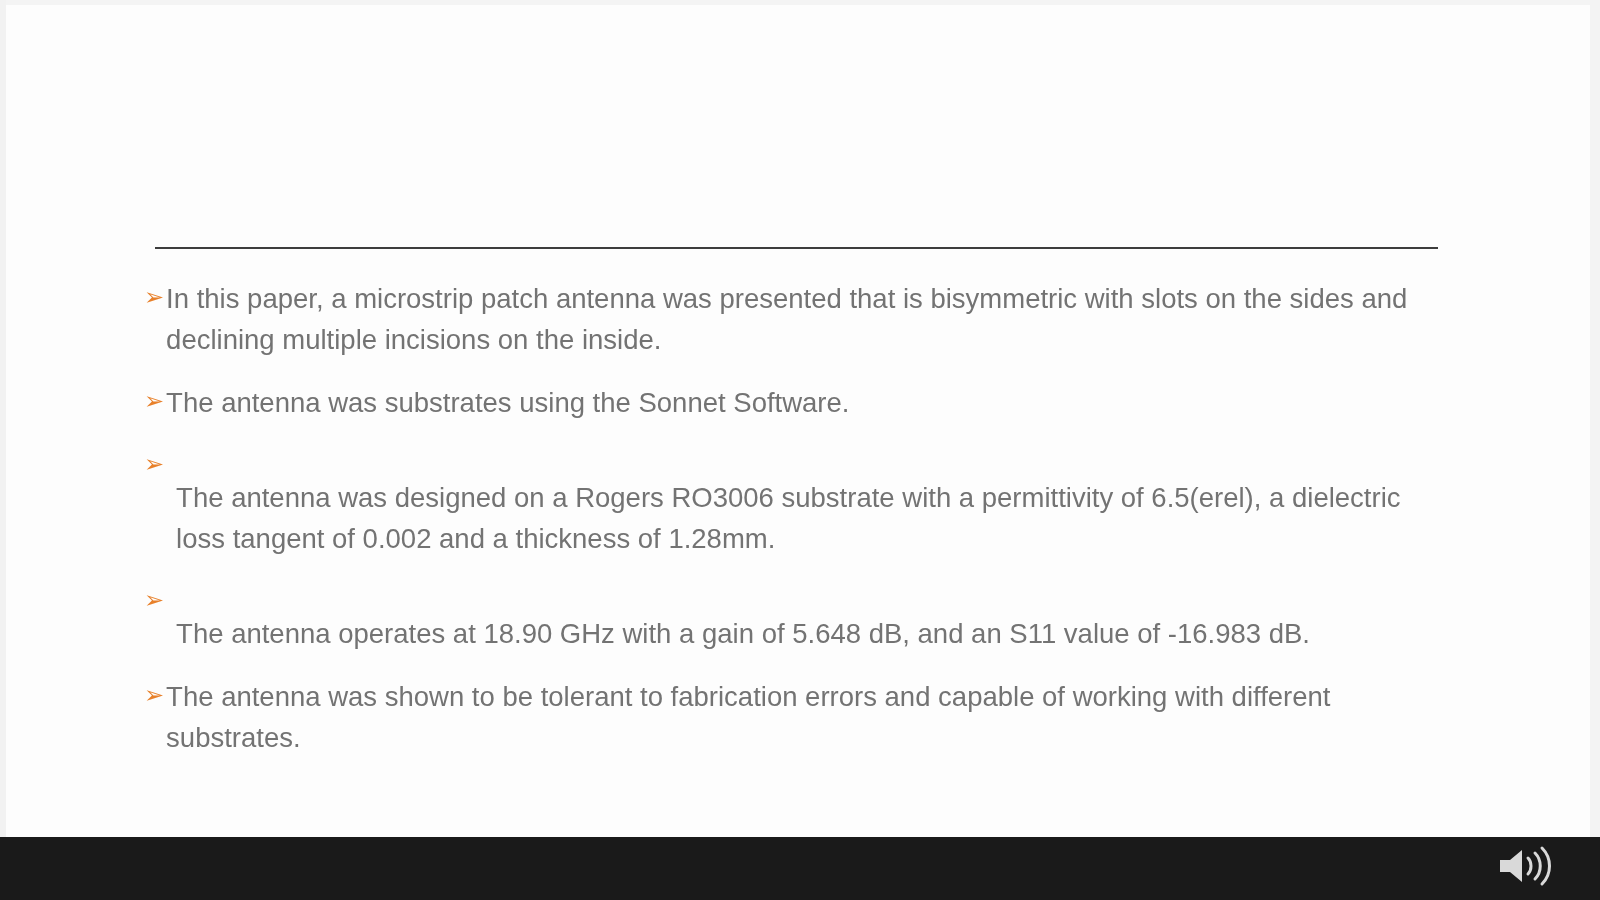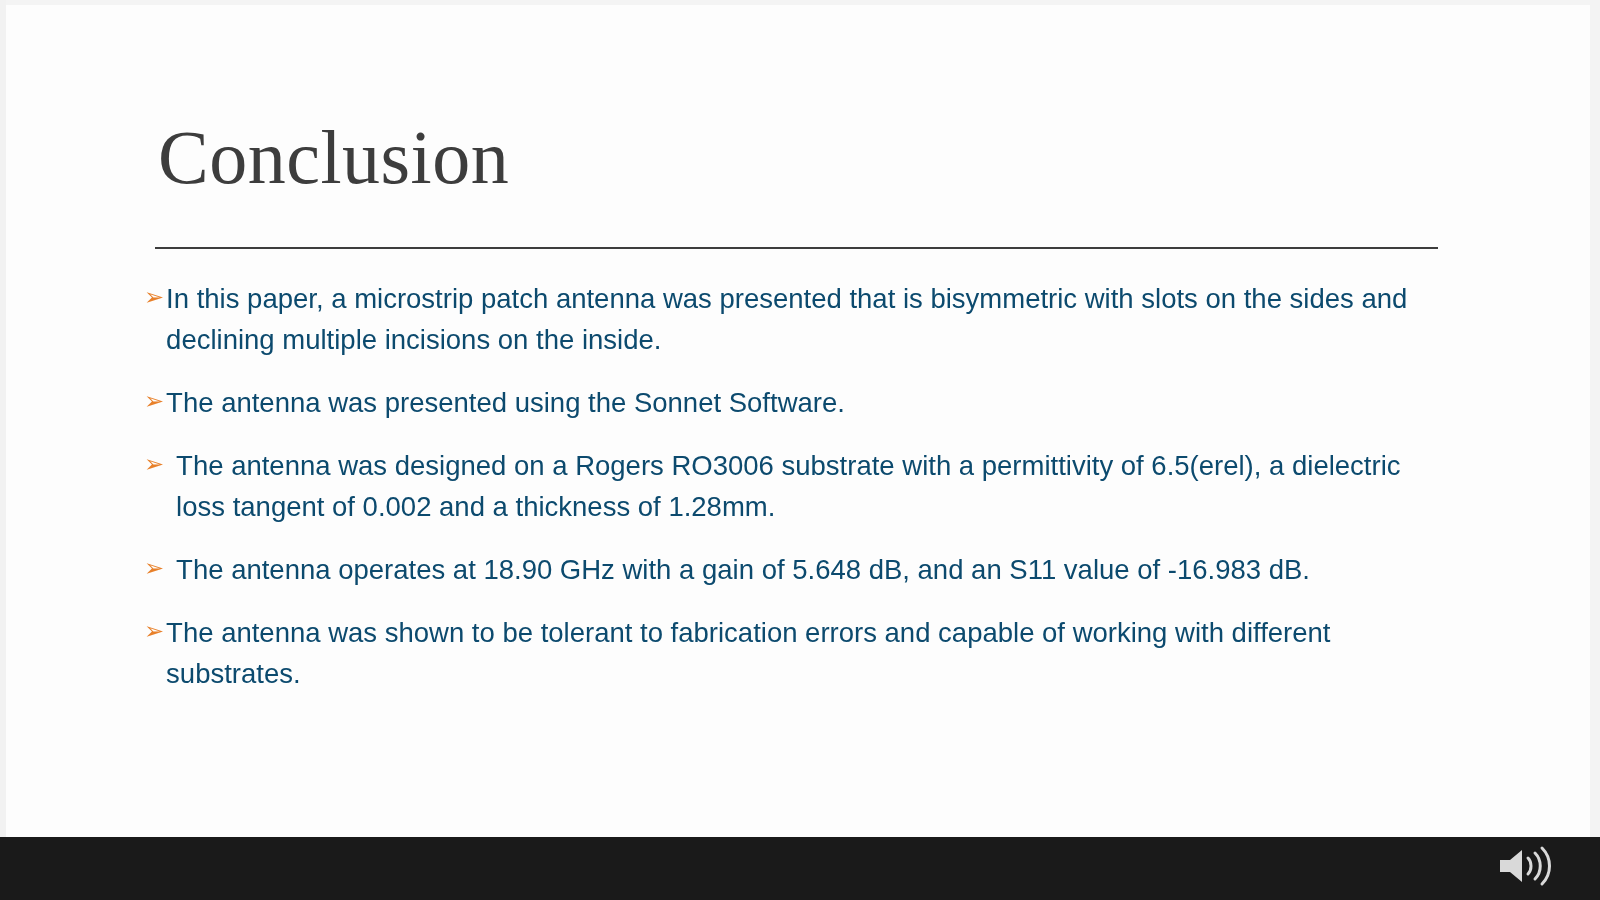--- a/index.html
+++ b/index.html
@@ -78,27 +78,28 @@
     color: #e8802a;
     font-size: 24px;
     line-height: 38px;
     flex: 0 0 auto;
     margin-right: 0px;
     font-family: "DejaVu Sans", sans-serif;
   }
   .bullet-text {
     font-size: 27.5px;
     line-height: 41px;
-    color: #0c4a6e;
+    color: #737373;
     font-family: "Liberation Sans", sans-serif;
     flex: 1 1 auto;
     padding-left: 2px;
   }
   .bullet-text.indent-space {
     padding-left: 12px;
+    margin-top: 32px;
   }
   .footer-bar {
     position: absolute;
     left: 0;
     bottom: 0;
     width: 1600px;
     height: 63px;
     background: #1a1a1a;
   }
   .audio-icon {
@@ -111,33 +112,32 @@
 </style>
 </head>
 <body>
 
 <div class="slide">
 
   <div class="slide-edge-top"></div>
   <div class="slide-edge-left"></div>
   <div class="slide-edge-right"></div>
 
-  <div class="title">Conclusion</div>
   <div class="title-rule"></div>
 
   <div class="body-list">
 
     <div class="bullet-row">
       <span class="bullet-marker">➢</span>
       <span class="bullet-text">In this paper, a microstrip patch antenna was presented that is bisymmetric with slots on the sides and declining multiple incisions on the inside.</span>
     </div>
 
     <div class="bullet-row">
       <span class="bullet-marker">➢</span>
-      <span class="bullet-text">The antenna was presented using the Sonnet Software.</span>
+      <span class="bullet-text">The antenna was substrates using the Sonnet Software.</span>
     </div>
 
     <div class="bullet-row">
       <span class="bullet-marker">➢</span>
       <span class="bullet-text indent-space">The antenna was designed on a Rogers RO3006 substrate with a permittivity of 6.5(erel), a dielectric loss tangent of 0.002 and a thickness of 1.28mm.</span>
     </div>
 
     <div class="bullet-row">
       <span class="bullet-marker">➢</span>
       <span class="bullet-text indent-space">The antenna operates at 18.90 GHz with a gain of 5.648 dB, and an S11 value of -16.983 dB.</span>

